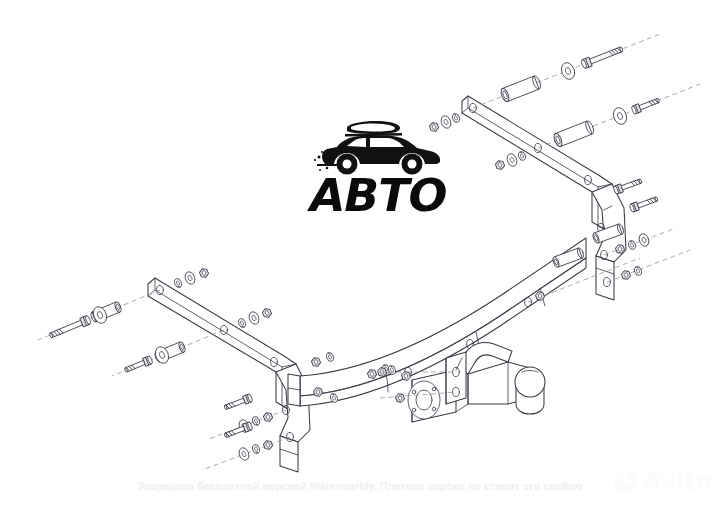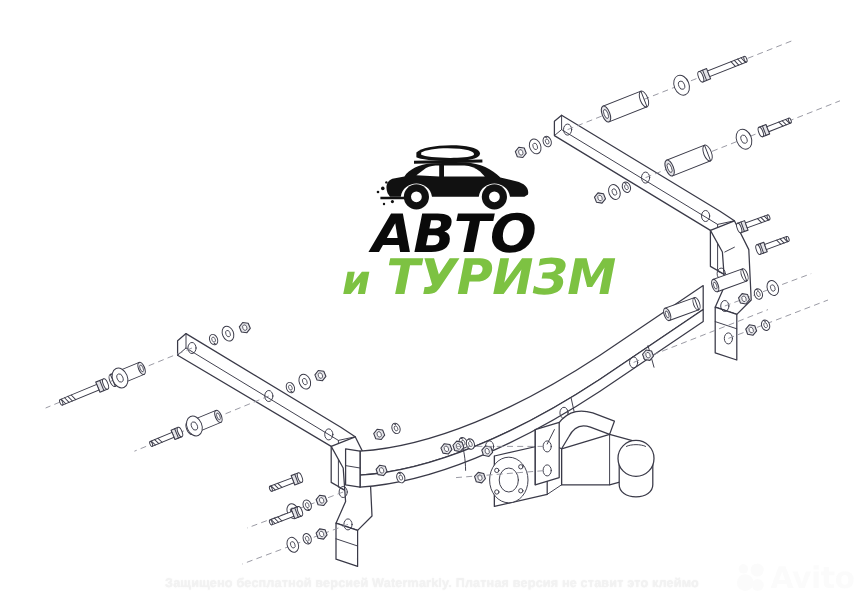--- a/index.html
+++ b/index.html
@@ -512,21 +512,20 @@
       <circle fill="#ffffff" cx="200" cy="104" r="9"></circle>
 
       <path fill="#111111" d="M 10,104 L 58,104 L 58,108 L 10,108 Z"></path>
       <circle fill="#111111" cx="14" cy="90" r="3"></circle>
       <circle fill="#111111" cx="6" cy="96" r="2.2"></circle>
       <circle fill="#111111" cx="20" cy="80" r="2"></circle>
       <circle fill="#111111" cx="30" cy="112" r="2.6"></circle>
       <circle fill="#111111" cx="16" cy="116" r="2"></circle>
     </svg>
     <div id="logo-avto">АВТО</div>
-    <div id="logo-turizm"><span class="small-i">и</span> <span>ТУРИЗМ</span></div>
   </div>
 
   <div id="watermarkly">Защищено бесплатной версией Watermarkly. Платная версия не ставит это клеймо</div>
 
   <div id="avito-watermark">
     <svg id="avito-mark-icon" width="26" height="26" viewBox="0 0 26 26">
       <circle cx="8" cy="17.5" r="7" fill="#fbfbfb"></circle>
       <circle cx="18.5" cy="19.5" r="5" fill="#fbfbfb"></circle>
       <circle cx="18" cy="7" r="5.5" fill="#fbfbfb"></circle>
       <circle cx="6.5" cy="6" r="4" fill="#fbfbfb"></circle>

